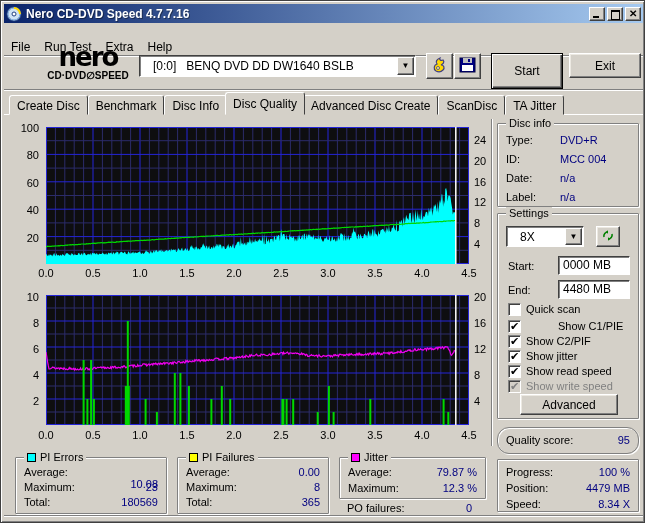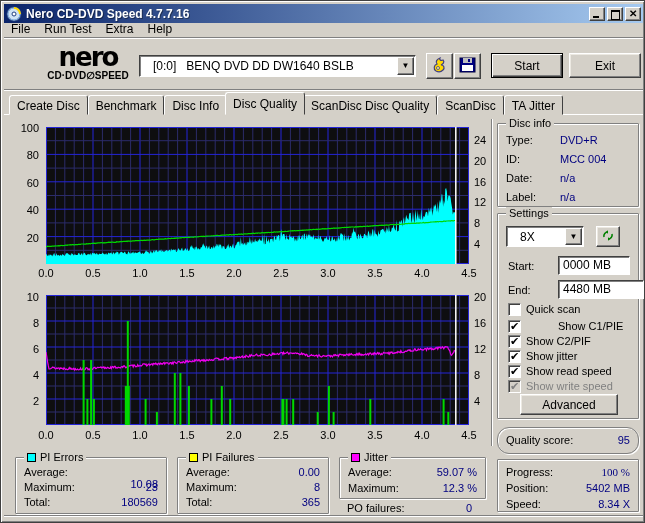--- a/index.html
+++ b/index.html
@@ -11,41 +11,41 @@
     background:linear-gradient(to right,#0a246a,#a6caf0);display:flex;align-items:center;padding:0 2px;}
   .titlebar .title{color:#fff;font-weight:bold;font-size:12px;margin-left:4px;flex:1;white-space:pre;
     text-shadow:1px 1px 0 rgba(0,0,0,.4);}
   .app-icon{width:16px;height:16px;display:inline-block;}
   .winbtn{width:16px;height:14px;background:#d4d0c8;border:1px solid;border-color:#fff #404040 #404040 #fff;
     box-shadow:inset -1px -1px 0 #808080;margin-left:2px;position:relative;padding:0;cursor:default;}
   .winbtn.min::after{content:"";position:absolute;left:3px;bottom:2px;width:6px;height:2px;background:#000;}
   .winbtn.max::after{content:"";position:absolute;left:3px;top:2px;width:7px;height:7px;border:1px solid #000;border-top-width:2px;}
   .winbtn.close::after{content:"\2715";position:absolute;left:3px;top:0px;font-size:10px;font-weight:bold;color:#000;}
   
-  .menubar{position:absolute;left:3px;top:19px;width:639px;height:18px;display:flex;align-items:center;
+  .menubar{position:absolute;left:3px;top:37px;width:639px;height:18px;display:flex;align-items:center;
     border-bottom:1px solid #808080;box-shadow:0 1px 0 #fff;}
   .menu-item{font-size:12px;padding:1px 7px;color:#000;}
   
   .toolbar{position:absolute;left:3px;top:41px;width:639px;height:48px;
     border-bottom:1px solid #808080;box-shadow:0 1px 0 #fff;}
   .logo{position:absolute;left:28px;top:2px;width:112px;text-align:center;color:#000;line-height:1;}
   .logo .l1{font-size:26px;font-weight:bold;letter-spacing:-2px;font-family:"DejaVu Sans",sans-serif;}
   .logo .l2{font-size:10px;font-weight:bold;letter-spacing:0px;margin-top:1px;}
   .combo{position:absolute;left:135px;top:13px;width:277px;height:22px;background:#fff;
     border:1px solid;border-color:#404040 #fff #fff #404040;box-shadow:inset 1px 1px 0 #808080;
     display:flex;align-items:center;}
   .combo .txt{flex:1;font-size:12px;padding-left:13px;white-space:pre;overflow:hidden;}
   .combo .arrowbtn{width:17px;height:18px;margin-right:1px;background:#d4d0c8;border:1px solid;
     border-color:#fff #404040 #404040 #fff;box-shadow:inset -1px -1px 0 #808080;
     font-size:8px;text-align:center;line-height:16px;color:#000;}
   .iconbtn{position:absolute;top:11px;width:27px;height:26px;background:#d4d0c8;border:1px solid;
     border-color:#fff #404040 #404040 #fff;box-shadow:inset -1px -1px 0 #808080;padding:2px;}
   .btn{background:#d4d0c8;border:1px solid;border-color:#fff #404040 #404040 #fff;
     box-shadow:inset -1px -1px 0 #808080,inset 1px 1px 0 #ece9e2;font-size:12px;color:#000;}
-  .btn.start{position:absolute;left:487px;top:11px;width:72px;height:25px;
+  .btn.start{position:absolute;left:487px;top:11px;width:72px;height:36px;
     border:1px solid #000;box-shadow:inset 1px 1px 0 #fff,inset -1px -1px 0 #404040,inset -2px -2px 0 #808080;}
   .btn.exit{position:absolute;left:565px;top:11px;width:72px;height:25px;}
   
   .tabrow{position:absolute;left:8px;top:91px;height:23px;display:flex;align-items:flex-end;z-index:3;}
   .tab{font-size:12px;padding:3px 7px 3px 7px;background:#d4d0c8;border:1px solid;
     border-color:#fff #404040 transparent #fff;border-top-left-radius:3px;border-top-right-radius:3px;
     margin-right:0px;height:20px;white-space:nowrap;}
   .tab.active{height:23px;padding-top:4px;position:relative;z-index:4;margin:0 -2px;
     border-bottom:1px solid #d4d0c8;}
   .tabpage{position:absolute;left:3px;top:113px;width:639px;height:400px;
@@ -140,21 +140,21 @@
     </button>
     <button class="btn start">Start</button>
     <button class="btn exit">Exit</button>
   </div>
 
   <div class="tabrow">
     <div class="tab">Create Disc</div>
     <div class="tab">Benchmark</div>
     <div class="tab">Disc Info</div>
     <div class="tab active">Disc Quality</div>
-    <div class="tab">ScanDisc Disc Quality</div>
+    <div class="tab">Advanced Disc Create</div>
     <div class="tab">ScanDisc</div>
     <div class="tab">TA Jitter</div>
   </div>
   <div class="tabpage"></div>
 
   <div class="chart-block" style="left:10px;top:118px;width:478px;height:165px;">
     <svg width="423" height="137">
         <rect x="0" y="0" width="423" height="137" fill="#0e0e10"></rect>
         <line x1="9.4" y1="0" x2="9.4" y2="137" stroke="#2c2c6a" stroke-width="1"></line>
         <line x1="18.8" y1="0" x2="18.8" y2="137" stroke="#2c2c6a" stroke-width="1"></line>
@@ -384,21 +384,21 @@
           <path d="M3 8 A4 4 0 0 1 7 3" fill="none" stroke="#008000" stroke-width="1.6"></path>
           <path d="M7 1.2 L7 4.8 L4.6 3 Z" fill="#008000"></path>
           <path d="M11 5 A4 4 0 0 1 7 10" fill="none" stroke="#008000" stroke-width="1.6"></path>
           <path d="M7 8.2 L7 11.8 L9.4 10 Z" fill="#008000"></path>
         </svg>
       </span>
     </button>
     <span class="grow" style="left:10px;top:46px;">Start:</span>
     <div class="field" style="left:60px;top:42px;width:72px;height:19px;">0000 MB</div>
     <span class="grow" style="left:10px;top:70px;">End:</span>
-    <div class="field" style="left:60px;top:66px;width:86px;height:19px;">4480 MB</div>
+    <div class="field" style="left:60px;top:66px;width:72px;height:19px;">4480 MB</div>
 
     <div class="cbrow" style="top:88px;" data-state="unchecked">
       <span class="cb"></span>
       <span class="lbl">Quick scan</span>
     </div>
     <div class="cbrow" style="top:105px;gap:37px;" data-state="checked">
       <span class="cb"></span>
       <span class="lbl">Show C1/PIE</span>
     </div>
     <div class="cbrow" style="top:120px;" data-state="checked">
@@ -420,23 +420,23 @@
     <button class="btn" style="position:absolute;left:22px;top:180px;width:98px;height:21px;">Advanced</button>
   </div>
 
   <div class="groupbox" style="left:496px;top:426px;width:142px;height:27px;border-radius:12px;">
     <span class="grow" style="left:8px;top:6px;">Quality score:</span>
     <span class="gval" style="right:8px;top:6px;">95</span>
   </div>
 
   <div class="groupbox" style="left:496px;top:458px;width:142px;height:53px;">
     <span class="grow" style="left:8px;top:6px;">Progress:</span>
-    <span class="gval" style="right:8px;top:6px;font-family:Liberation Serif, serif;">100 %</span>
+    <span class="gval" style="right:8px;top:6px;">100 %</span>
     <span class="grow" style="left:8px;top:22px;">Position:</span>
-    <span class="gval" style="right:8px;top:22px;">5402 MB</span>
+    <span class="gval" style="right:8px;top:22px;">4479 MB</span>
     <span class="grow" style="left:8px;top:38px;">Speed:</span>
     <span class="gval" style="right:8px;top:38px;">8.34 X</span>
   </div>
 
   <div class="groupbox" style="left:14px;top:456px;width:152px;height:57px;">
     <div class="legend">
       <span class="sq" style="background: rgb(0, 255, 255);"></span>
       <span>PI Errors</span>
     </div>
     <span class="grow" style="left:8px;top:8px;">Average:</span>
@@ -459,21 +459,21 @@
     <span class="grow" style="left:8px;top:38px;">Total:</span>
     <span class="gval" style="right:8px;top:38px;">365</span>
   </div>
 
   <div class="groupbox" style="left:338px;top:456px;width:147px;height:42px;">
     <div class="legend">
       <span class="sq" style="background: rgb(255, 0, 255);"></span>
       <span>Jitter</span>
     </div>
     <span class="grow" style="left:8px;top:8px;">Average:</span>
-    <span class="gval" style="right:8px;top:8px;">59.07 %</span>
+    <span class="gval" style="right:8px;top:8px;">79.87 %</span>
     <span class="grow" style="left:8px;top:24px;">Maximum:</span>
     <span class="gval" style="right:8px;top:24px;">12.3 %</span>
   </div>
   <span class="grow" style="left:346px;top:501px;">PO failures:</span>
   <span class="gval" style="left:465px;top:501px;">0</span>
 
   <div class="statusbar"></div>
 </div>
 
 </body></html>

